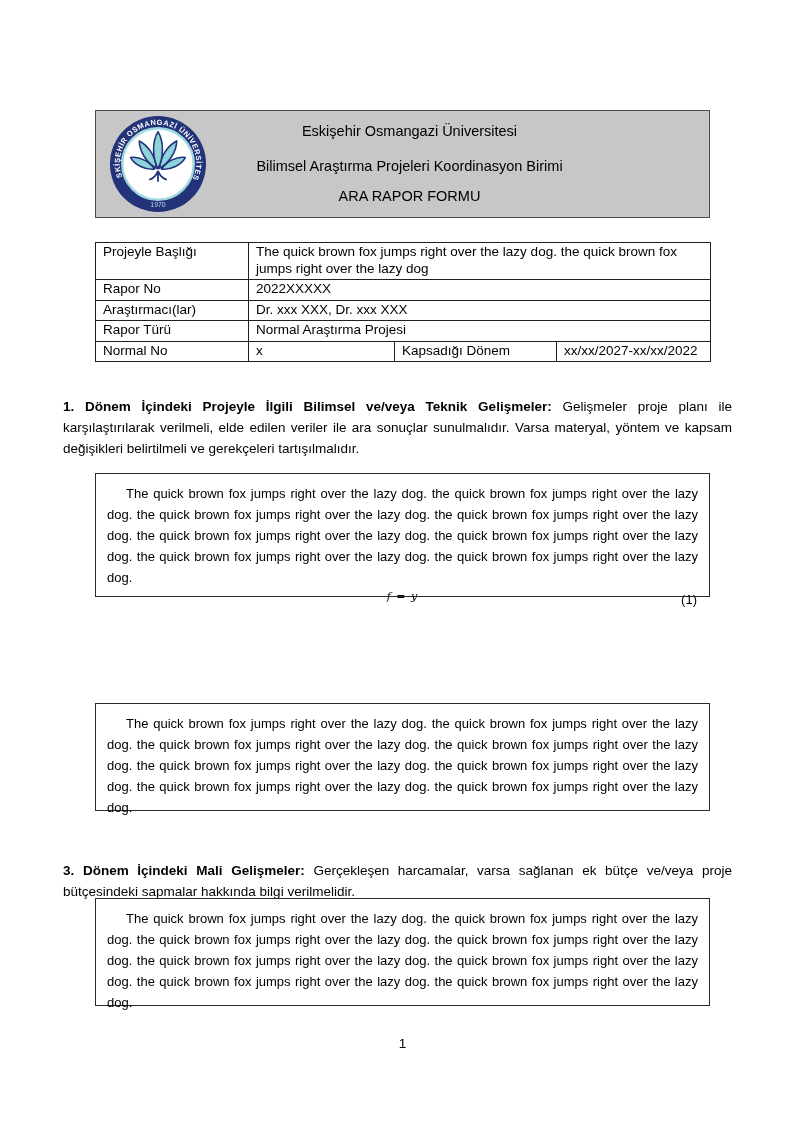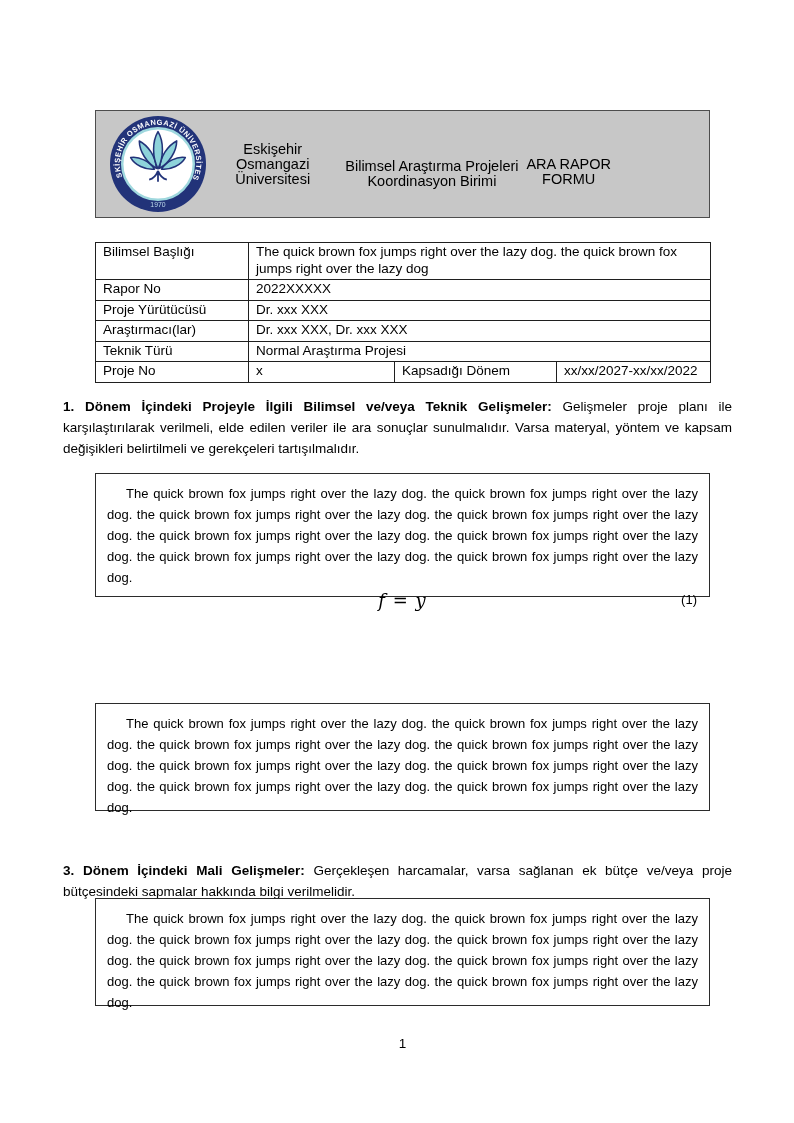--- a/index.html
+++ b/index.html
@@ -16,21 +16,21 @@
   .hdr{
     position:absolute;left:95px;top:110px;width:615px;height:108px;
     box-sizing:border-box;
     background:#c7c7c7;
     border:1px solid #4d4d4d;
     display:flex;align-items:center;
   }
   .hdr .logo{width:98px;height:98px;margin-left:13px;flex:0 0 auto;}
   .hdr .titles{
     flex:1;text-align:center;padding-right:97px;
-    display:flex;flex-direction:row;align-items:center;
+    display:flex;flex-direction:column;align-items:center;
   }
   .hdr .t1{font-size:14.5px;line-height:15px;margin-top:0;}
   .hdr .t2{font-size:14.5px;line-height:15px;margin-top:20px;}
   .hdr .t3{font-size:14.5px;line-height:15px;margin-top:15px;font-weight:normal;}
   
   table.info{
     position:absolute;left:95px;top:242px;width:615px;
     border-collapse:collapse;table-layout:fixed;
     font-size:13.5px;
   }
@@ -62,21 +62,21 @@
   }
   .box1{top:473px;height:124px;}
   .box2{top:703px;height:108px;}
   .box3{top:898px;height:108px;}
   .cbox .ptext{
     font-size:13px;line-height:21px;text-align:justify;text-indent:19px;
   }
   .eqrow{position:relative;margin-top:2px;height:22px;}
   .eqrow .eq{
     display:block;text-align:center;
-    font-family:"DejaVu Serif", serif;font-style:italic;font-size:18px;
+    font-family:"DejaVu Serif", serif;font-style:italic;font-size:11px;
     letter-spacing:1px;
   }
   .eqrow .eqnum{
     position:absolute;right:1px;top:2px;
     font-size:13px;font-style:normal;
     font-family:"Liberation Sans", sans-serif;
   }
   
   .pagenum{
     position:absolute;left:95px;top:1036px;width:615px;
@@ -115,41 +115,37 @@
 
   <table class="info">
     <colgroup>
         <col style="width:153px">
         <col style="width:146px">
         <col style="width:162px">
         <col style="width:154px">
       </colgroup>
     <tbody>
         <tr>
-      <td>Bilimsel Başlığı</td>
+      <td>Projeyle Başlığı</td>
       <td class="wrap" colspan="3">The quick brown fox jumps right over the lazy dog. the quick brown fox jumps right over the lazy dog</td>
     </tr>
     <tr>
       <td>Rapor No</td>
       <td colspan="3">2022XXXXX</td>
     </tr>
     <tr>
-      <td>Proje Yürütücüsü</td>
-      <td colspan="3">Dr. xxx XXX</td>
-    </tr>
-    <tr>
       <td>Araştırmacı(lar)</td>
       <td colspan="3">Dr. xxx XXX, Dr. xxx XXX</td>
     </tr>
     <tr>
-      <td>Teknik Türü</td>
+      <td>Rapor Türü</td>
       <td colspan="3">Normal Araştırma Projesi</td>
     </tr>
     <tr>
-      <td>Proje No</td>
+      <td>Normal No</td>
       <td>x</td>
       <td>Kapsadığı Dönem</td>
       <td>xx/xx/2027-xx/xx/2022</td>
     </tr>
   </tbody>
     </table>
 
   <div class="para sec1">
     <b>1. Dönem İçindeki Projeyle İlgili Bilimsel ve/veya Teknik Gelişmeler:</b>
     <span>Gelişmeler proje planı ile karşılaştırılarak verilmeli, elde edilen veriler ile ara sonuçlar sunulmalıdır. Varsa materyal, yöntem ve kapsam değişikleri belirtilmeli ve gerekçeleri tartışılmalıdır.</span>

